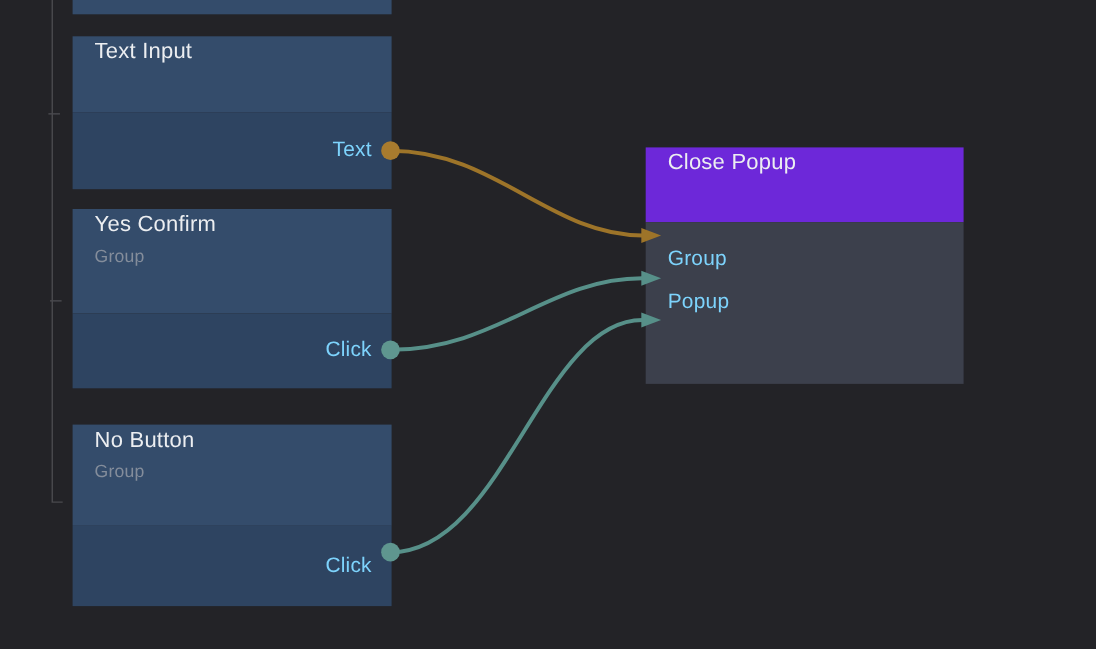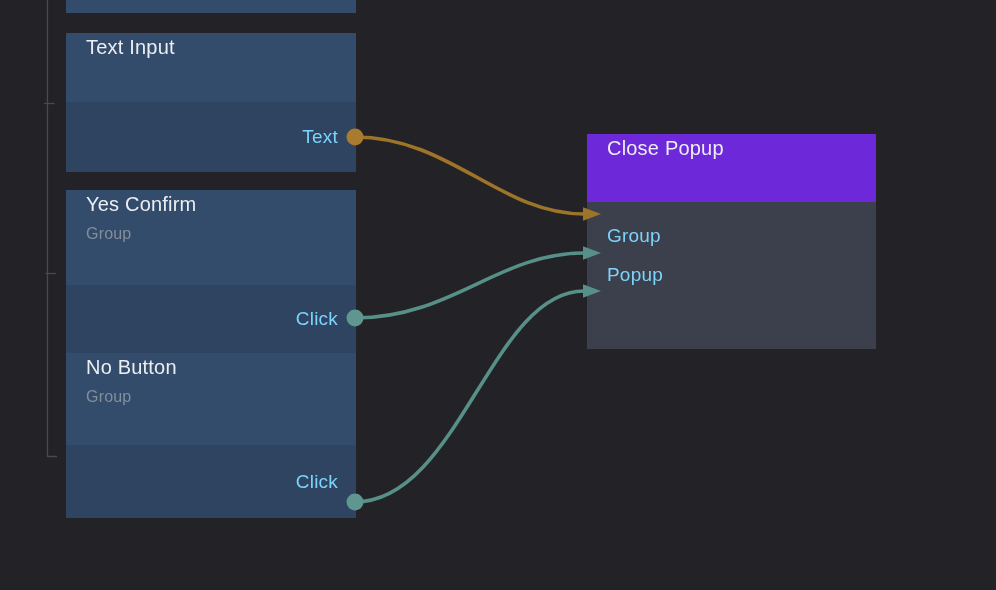--- a/index.html
+++ b/index.html
@@ -23,21 +23,21 @@
   #n-partial{left:66px;top:0;height:13px;background:#344c6b;}
 
   #n-text-input{left:66px;top:33px;}
   #n-text-input .hdr{height:69px;}
   #n-text-input .body{height:70px;}
 
   #n-yes-button{left:66px;top:190px;}
   #n-yes-button .hdr{height:95px;}
   #n-yes-button .body{height:68px;}
 
-  #n-no-button{left:66px;top:353px;}
+  #n-no-button{left:66px;top:386px;}
   #n-no-button .hdr{height:92px;}
   #n-no-button .body{height:73px;}
 
   #n-close-popup{left:587px;top:112px;width:289px;}
   #n-close-popup .hdr{height:68px;}
   #n-close-popup .body{height:147px;padding:15px 0 0 20px;}
 
   .out-row{display:flex;align-items:center;justify-content:flex-end;height:100%;padding-right:18px;box-sizing:border-box;}
   .in-row{height:38.5px;display:flex;align-items:center;}
 

